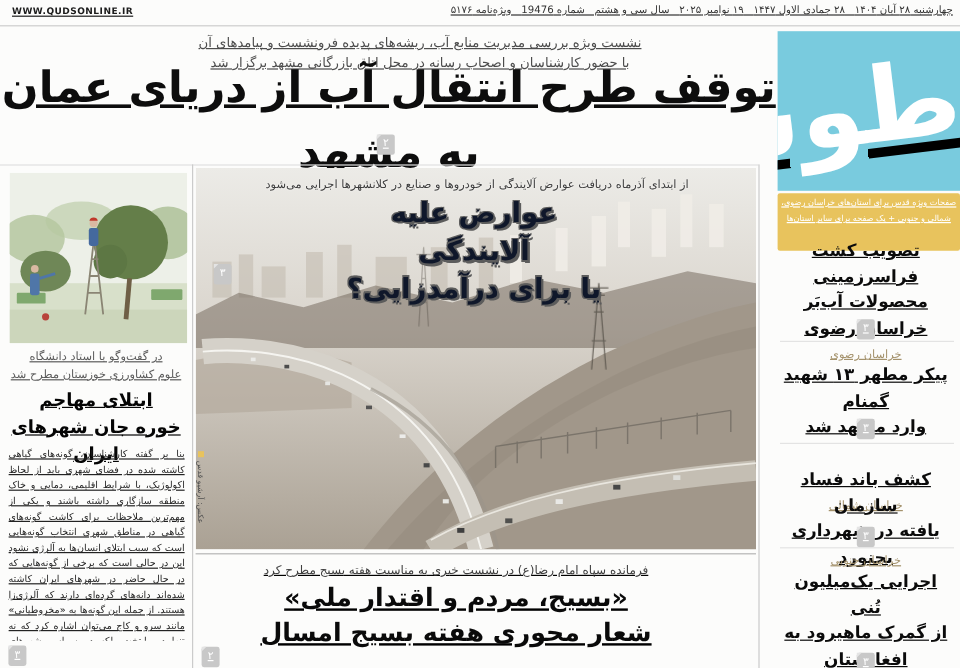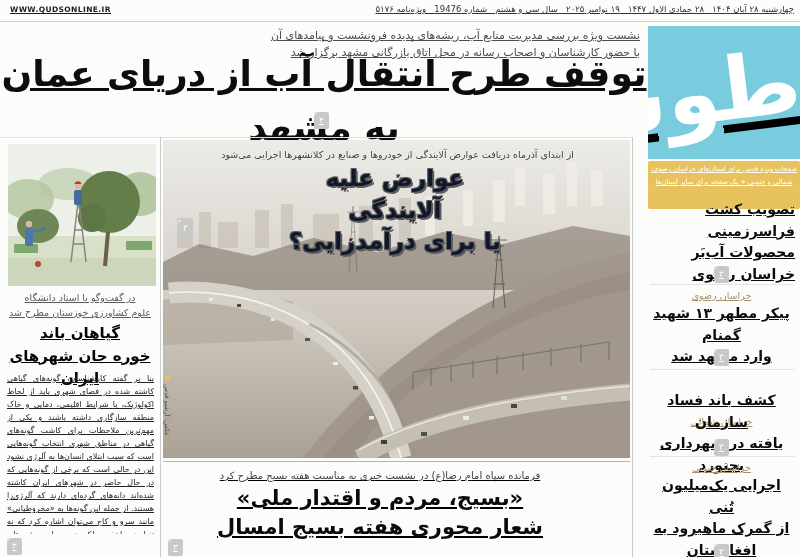--- a/index.html
+++ b/index.html
@@ -10,21 +10,21 @@
   .abs{position:absolute;text-decoration:underline;}
   
   .url{left:10px;top:5px;font-size:7.5px;font-weight:bold;letter-spacing:.4px;color:#1c1c1c;direction:ltr;}
   .dateline{right:6px;top:4px;font-size:8.5px;color:#333;white-space:pre;}
   .topline{top:21px;left:0;width:800px;height:1px;background:#cdcdcd;}
   
   .logo{left:648px;top:26px;width:152px;height:133px;background:#79cbde;overflow:hidden;}
   .logo span{display:block;color:#fff;font-weight:bold;font-size:86px;line-height:120px;text-align:center;transform:rotate(-7deg) translateY(4px);}
   .banner{left:648px;top:161px;width:152px;height:48px;background:#e8c35d;color:#fff;text-align:center;font-size:6.8px;line-height:13px;padding-top:2px;box-sizing:border-box;border-radius:2px;}
   
-  .lead-kicker{left:60px;top:27px;width:580px;font-size:11px;line-height:1.55;color:#4c4c4c;}
+  .lead-kicker{left:60px;top:27px;width:580px;text-align:center;font-size:11px;line-height:1.55;color:#4c4c4c;}
   .lead-headline{left:0;top:47px;width:648px;text-align:center;font-size:36px;font-weight:bold;color:#0d0d0d;line-height:1.5;}
   
   .pg{width:15px;height:17px;background:#c8c8c8;border-radius:2px;color:#fff;font-size:9px;line-height:17px;text-align:center;}
   .pg::before{content:"";position:absolute;top:0;left:0;border-top:4px solid #e4e4e4;border-right:4px solid transparent;}
   
   .hline1{top:137px;left:0;width:632px;height:1px;background:#e0e0e0;}
   .vline-l{left:160px;top:137px;width:1px;height:420px;background:#cbcbcb;}
   .vline-r{left:632px;top:137px;width:1px;height:420px;background:#cbcbcb;}
   .hline2{left:163px;top:461px;width:467px;height:1px;background:#b5b5b5;}
   
@@ -97,21 +97,21 @@
     <circle cx="21" cy="80" r="3.2" fill="#d9b9a2"></circle>
     <path d="M25,88 L38,84" stroke="#4f76a8" stroke-width="2.5"></path>
     <circle cx="30" cy="120" r="3" fill="#b8433a"></circle>
   </svg>
 </div>
 <div class="abs lkicker">
   <div>در گفت‌وگو با استاد دانشگاه</div>
   <div>علوم کشاورزی خوزستان مطرح شد</div>
 </div>
 <div class="abs lheadline">
-  <div>گیاهان باند</div>
+  <div>ابتلای مهاجم</div>
   <div>خوره جان شهرهای ایران</div>
 </div>
 <div class="abs lbody">بنا بر گفته کارشناسان، گونه‌های گیاهی کاشته شده در فضای شهری باید از لحاظ اکولوژیک، با شرایط اقلیمی، دمایی و خاک منطقه سازگاری داشته باشند و یکی از مهم‌ترین ملاحظات برای کاشت گونه‌های گیاهی در مناطق شهری انتخاب گونه‌هایی است که سبب ابتلای انسان‌ها به آلرژی نشود این در حالی است که برخی از گونه‌هایی که در حال حاضر در شهرهای ایران کاشته شده‌اند دانه‌های گرده‌ای دارند که آلرژی‌زا هستند. از جمله این گونه‌ها به «مخروطیانی» مانند سرو و کاج می‌توان اشاره کرد که نه تنها در پایتخت بلکه در سراسر شهرهای کشور به تعداد زیاد کاشته شده‌اند. همچنین گیاهی مانند «خرزهره» که یک گیاه گرمسیری و البته سمی است به هیچ وجه در مناطق شهری نباید کاشته شود. در مناطق شهری بهتر است که درخت میوه کشت نشود زیرا در فصل میوه‌دهی …</div>
 <div class="abs pg" style="left:7px;top:538px;">۳</div>
 
 <div class="abs cimg">
   <svg width="467" height="318" viewBox="0 0 467 318" preserveAspectRatio="none">
     <defs>
       <linearGradient id="haze" x1="0" y1="0" x2="0" y2="1">
         <stop offset="0" stop-color="#ecebe7"></stop>
@@ -182,21 +182,21 @@
 </div>
 
 <div class="abs hline2"></div>
 <div class="abs basij">
   <div class="k">فرمانده سپاه امام رضا(ع) در نشست خبری به مناسبت هفته بسیج مطرح کرد</div>
   <div class="h">«بسیج، مردم و اقتدار ملی»</div>
   <div class="h">شعار محوری هفته بسیج امسال</div>
 </div>
 <div class="abs pg" style="left:168px;top:539px;">۲</div>
 
-<div class="abs sb-h" style="top:199px;text-align:right;">
+<div class="abs sb-h" style="top:199px;">
   <div>تصویب کشت فراسرزمینی</div>
   <div>محصولات آب‌بَر</div>
   <div>خراسان رضوی</div>
 </div>
 <div class="abs pg" style="left:714px;top:266px;">۳</div>
 <div class="abs sb-sep" style="top:284px;"></div>
 
 <div class="abs sb-k" style="top:290px;">خراسان رضوی</div>
 <div class="abs sb-h" style="top:303px;">
   <div>پیکر مطهر ۱۳ شهید گمنام</div>

